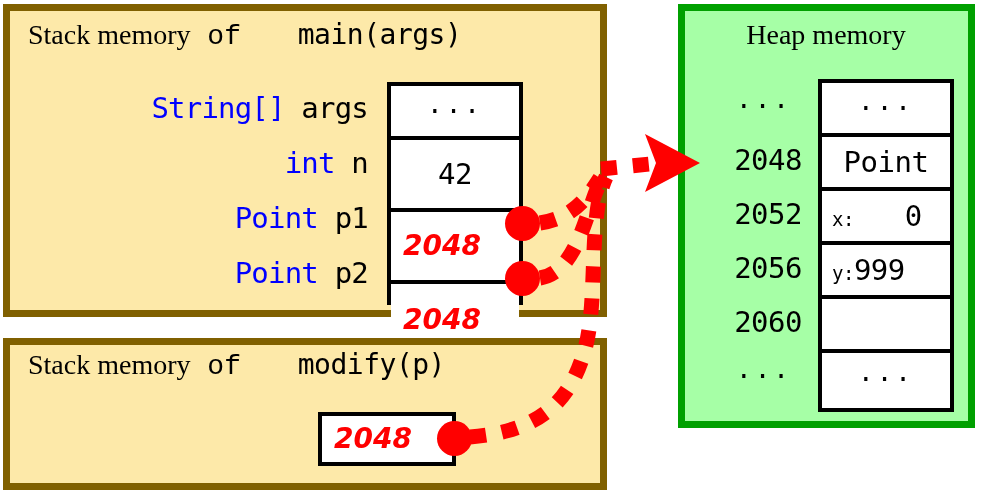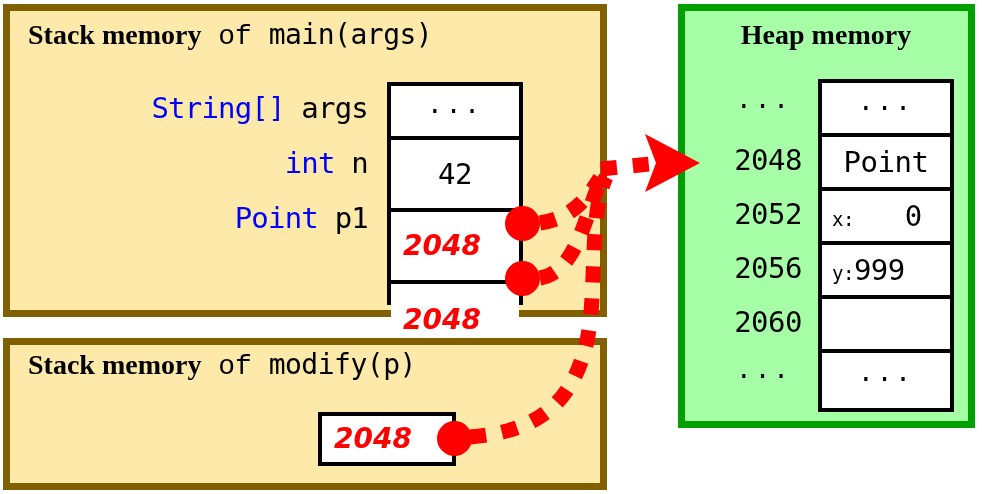--- a/index.html
+++ b/index.html
@@ -12,24 +12,24 @@
   .panel{position:absolute;box-sizing:border-box;}
   .panel-stack{background:#FDE9A9;border:7px solid #806000;}
   .panel-heap {background:#A6FFA6;border:7px solid #00A000;}
 
   #stack-main  {left:3px;  top:4px;   width:604px; height:313px;}
   #stack-modify{left:3px;  top:338px; width:604px; height:152px;}
   #heap        {left:678px;top:4px;   width:297px; height:424px;}
 
   
   .title{position:absolute;white-space:nowrap;color:#000;line-height:1;}
-  .title .b{font-family:"Liberation Serif", serif;font-weight:bold;font-size:28px;}
+  .title .b{font-family:"Liberation Serif", serif;font-weight:normal;font-size:28px;}
   .title .n{font-family:Liberation Mono, monospace;font-weight:normal;font-size:28px;}
   .title .m{font-family:"DejaVu Sans Mono","Liberation Mono",monospace;
-            font-weight:normal;font-size:28px;letter-spacing:-0.5px;}
+            font-weight:normal;font-size:28px;letter-spacing:-0.5px;margin-left:40px;}
   #title-main  {left:28px; top:21px;}
   #title-modify{left:28px; top:351px;}
   #title-heap  {left:706px;top:21px;text-align:center;width:240px;}
 
   
   .varlabel{position:absolute;right:0;white-space:nowrap;text-align:right;
             font-family:"DejaVu Sans Mono","Liberation Mono",monospace;
             font-size:29px;line-height:1;letter-spacing:-0.8px;}
   .varlabel .ty{color:#0000FF;}
   .varlabel .nm{color:#000000;}
@@ -101,20 +101,23 @@
   <div id="labels-main">
     <div class="row">
       <span class="varlabel"><span class="ty">String[]</span><span class="nm">&nbsp;</span><span class="nm">args</span></span>
     </div>
     <div class="row">
       <span class="varlabel"><span class="ty">int</span><span class="nm">&nbsp;</span><span class="nm">n</span></span>
     </div>
     <div class="row">
       <span class="varlabel"><span class="ty">Point</span><span class="nm">&nbsp;</span><span class="nm">p1</span></span>
     </div>
+    <div class="row">
+      <span class="varlabel"><span class="ty">Point</span><span class="nm">&nbsp;</span><span class="nm">p2</span></span>
+    </div>
   </div>
 
   <div class="celltable" id="cells-main">
     <div class="cell">
       <span class="txt ell">···</span>
     </div>
     <div class="cell">
       <span class="txt">42</span>
     </div>
     <div class="cell">

